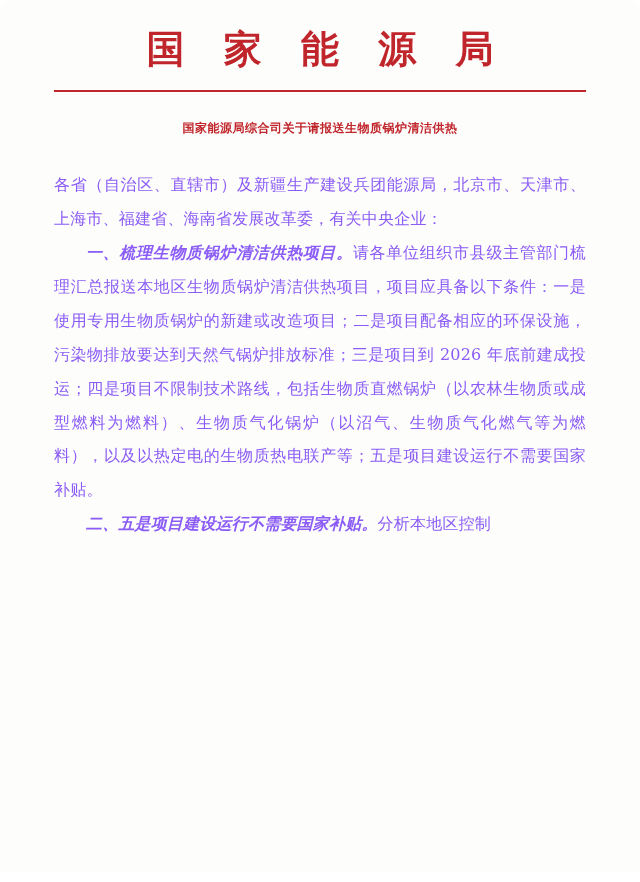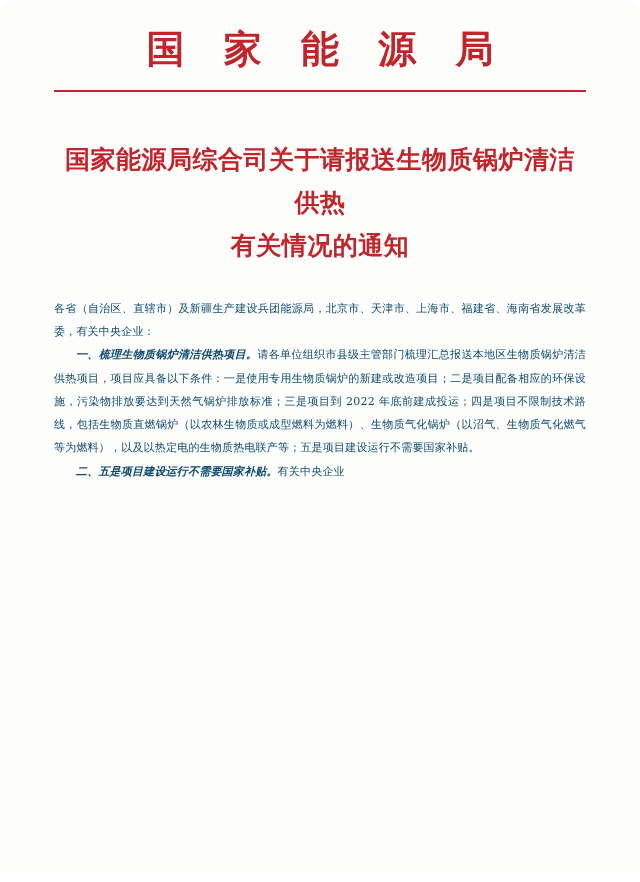--- a/index.html
+++ b/index.html
@@ -35,35 +35,35 @@
     font-family: "DejaVu Serif", "Liberation Serif", serif;
     line-height: 1.2;
   }
   .masthead-rule {
     margin-top: 18px;
     height: 2px;
     background: #c0252b;
     width: 100%;
   }
   .doc-title {
-    margin-top: 46px;
+    margin-top: 26px;
     text-align: center;
     color: #c0252b;
-    font-size: 25px;
+    font-size: 12px;
     font-weight: bold;
     line-height: 1.72;
     letter-spacing: 0.5px;
   }
   .doc-title .line2 {
     display: block;
   }
   .body-text {
     margin-top: 30px;
-    color: #0c4a6e;
-    font-size: 11px;
+    color: #8b5cf6;
+    font-size: 16px;
     line-height: 2.12;
     text-align: justify;
     text-justify: inter-ideograph;
     letter-spacing: 0.2px;
   }
   .para {
     margin: 0;
     text-indent: 0;
   }
   .para.indent {
@@ -87,34 +87,33 @@
 
 <div class="page">
 
   <div class="masthead">
     <div class="masthead-title">国 家 能 源 局</div>
     <div class="masthead-rule"></div>
   </div>
 
   <div class="doc-title">
     <span>国家能源局综合司关于请报送生物质锅炉清洁供热</span>
-    <span class="line2">有关情况的通知</span>
   </div>
 
   <div class="body-text">
 
     <p class="para">
       <span>各省（自治区、直辖市）及新疆生产建设兵团能源局，北京市、天津市、上海市、福建省、海南省发展改革委，有关中央企业：</span>
     </p>
 
 
     <p class="para indent">
-      <span class="emph">一、梳理生物质锅炉清洁供热项目。</span><span>请各单位组织市县级主管部门梳理汇总报送本地区生物质锅炉清洁供热项目，项目应具备以下条件：一是使用专用生物质锅炉的新建或改造项目；二是项目配备相应的环保设施，污染物排放要达到天然气锅炉排放标准；三是项目到 2022 年底前建成投运；四是项目不限制技术路线，包括生物质直燃锅炉（以农林生物质或成型燃料为燃料）、生物质气化锅炉（以沼气、生物质气化燃气等为燃料），以及以热定电的生物质热电联产等；五是项目建设运行不需要国家补贴。</span>
+      <span class="emph">一、梳理生物质锅炉清洁供热项目。</span><span>请各单位组织市县级主管部门梳理汇总报送本地区生物质锅炉清洁供热项目，项目应具备以下条件：一是使用专用生物质锅炉的新建或改造项目；二是项目配备相应的环保设施，污染物排放要达到天然气锅炉排放标准；三是项目到 2026 年底前建成投运；四是项目不限制技术路线，包括生物质直燃锅炉（以农林生物质或成型燃料为燃料）、生物质气化锅炉（以沼气、生物质气化燃气等为燃料），以及以热定电的生物质热电联产等；五是项目建设运行不需要国家补贴。</span>
     </p>
 
     <p class="para indent">
-      <span class="emph">二、五是项目建设运行不需要国家补贴。</span><span>有关中央企业</span>
+      <span class="emph">二、五是项目建设运行不需要国家补贴。</span><span>分析本地区控制</span>
     </p>
 
   </div>
 
   <div class="bottom-fade"></div>
 </div>
 
 </body></html>

